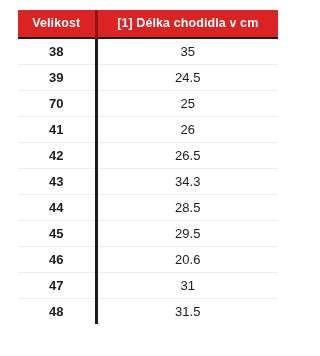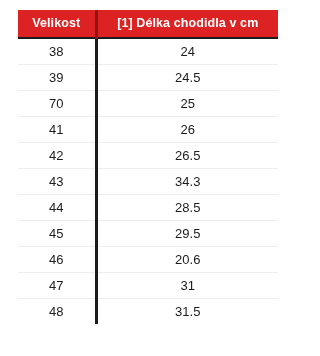--- a/index.html
+++ b/index.html
@@ -60,21 +60,21 @@
     font-size: 13px;
     color: #1c1c1c;
     text-align: center;
     height: 25px;
     padding: 0;
     border-bottom: 1px solid #ededed;
     background: #ffffff;
   }
 
   tbody td.cell-size {
-    font-weight: normal;
+    font-weight: bold;
     border-right: 3px solid #1c1c1c;
   }
 
   tbody td.cell-length {
     font-weight: normal;
   }
 
   tbody tr:last-child td {
     border-bottom: none;
   }
@@ -90,21 +90,21 @@
     </colgroup>
     <thead>
       <tr class="header-row">
         <th class="th-size">Velikost</th>
         <th class="th-length">[1] Délka chodidla v cm</th>
       </tr>
     </thead>
     <tbody>
       <tr>
         <td class="cell-size">38</td>
-        <td class="cell-length">24</td>
+        <td class="cell-length">35</td>
       </tr>
       <tr>
         <td class="cell-size">39</td>
         <td class="cell-length">24.5</td>
       </tr>
       <tr>
         <td class="cell-size">70</td>
         <td class="cell-length">25</td>
       </tr>
       <tr>

